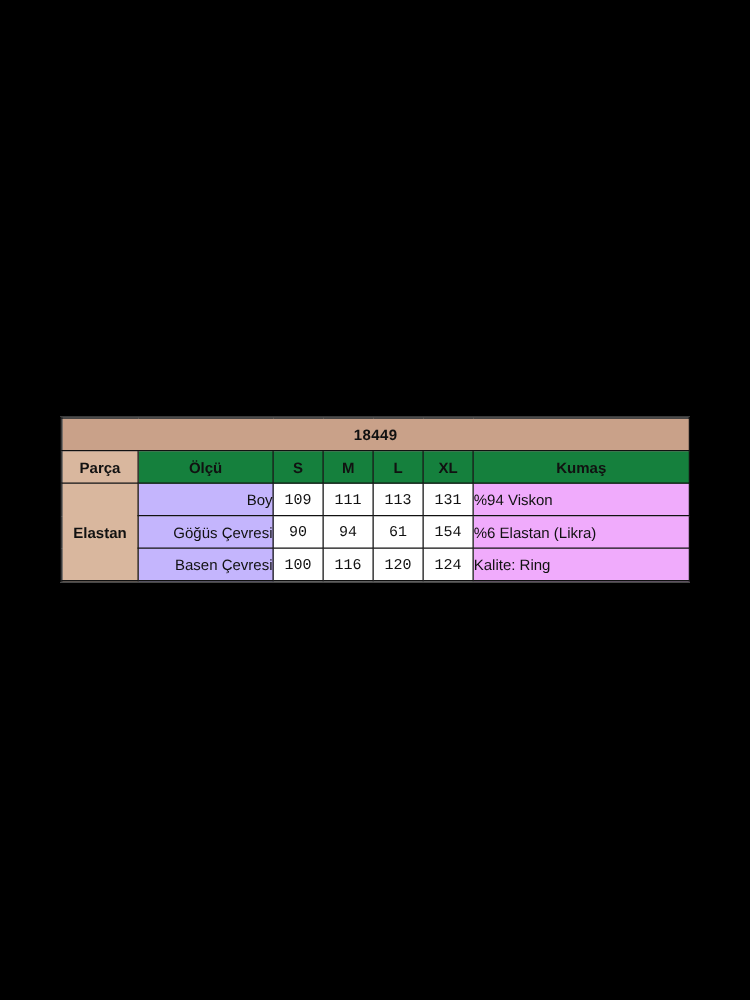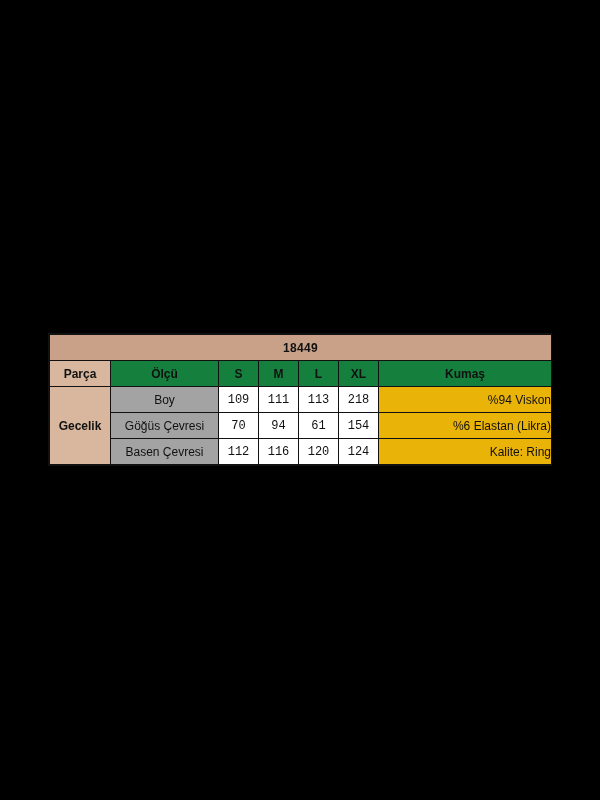--- a/index.html
+++ b/index.html
@@ -64,36 +64,36 @@
   }
 
   .grp-cell {
     background: #d9b79e;
     text-align: center;
     font-weight: bold;
     font-size: 12px;
   }
 
   .label-cell {
-    background: #a3a3a3;
-    text-align: center;
+    background: #c4b5fd;
+    text-align: right;
     padding-left: 6px;
     font-size: 12px;
   }
 
   .num-cell {
     background: #ffffff;
     text-align: center;
     font-size: 12px;
     font-family: Liberation Mono, monospace;
   }
 
   .fabric-cell {
-    background: #eab308;
-    text-align: right;
+    background: #f0abfc;
+    text-align: left;
     padding-left: 6px;
     font-size: 12px;
   }
 
   
   col.c-part   { width: 61px; }
   col.c-meas   { width: 108px; }
   col.c-s      { width: 40px; }
   col.c-m      { width: 40px; }
   col.c-l      { width: 40px; }
@@ -121,39 +121,39 @@
       <tr>
         <td class="hdr-tan">Parça</td>
         <td class="hdr-white">Ölçü</td>
         <td class="hdr-white">S</td>
         <td class="hdr-white">M</td>
         <td class="hdr-white">L</td>
         <td class="hdr-white">XL</td>
         <td class="hdr-white">Kumaş</td>
       </tr>
       <tr>
-        <td class="grp-cell" rowspan="3">Gecelik</td>
+        <td class="grp-cell" rowspan="3">Elastan</td>
         <td class="label-cell">Boy</td>
         <td class="num-cell">109</td>
         <td class="num-cell">111</td>
         <td class="num-cell">113</td>
-        <td class="num-cell">218</td>
+        <td class="num-cell">131</td>
         <td class="fabric-cell">%94 Viskon</td>
       </tr>
       <tr>
         <td class="label-cell">Göğüs Çevresi</td>
-        <td class="num-cell">70</td>
+        <td class="num-cell">90</td>
         <td class="num-cell">94</td>
         <td class="num-cell">61</td>
         <td class="num-cell">154</td>
         <td class="fabric-cell">%6 Elastan (Likra)</td>
       </tr>
       <tr>
         <td class="label-cell">Basen Çevresi</td>
-        <td class="num-cell">112</td>
+        <td class="num-cell">100</td>
         <td class="num-cell">116</td>
         <td class="num-cell">120</td>
         <td class="num-cell">124</td>
         <td class="fabric-cell">Kalite: Ring</td>
       </tr>
     </tbody>
   </table>
 </div>
 
 </body></html>

